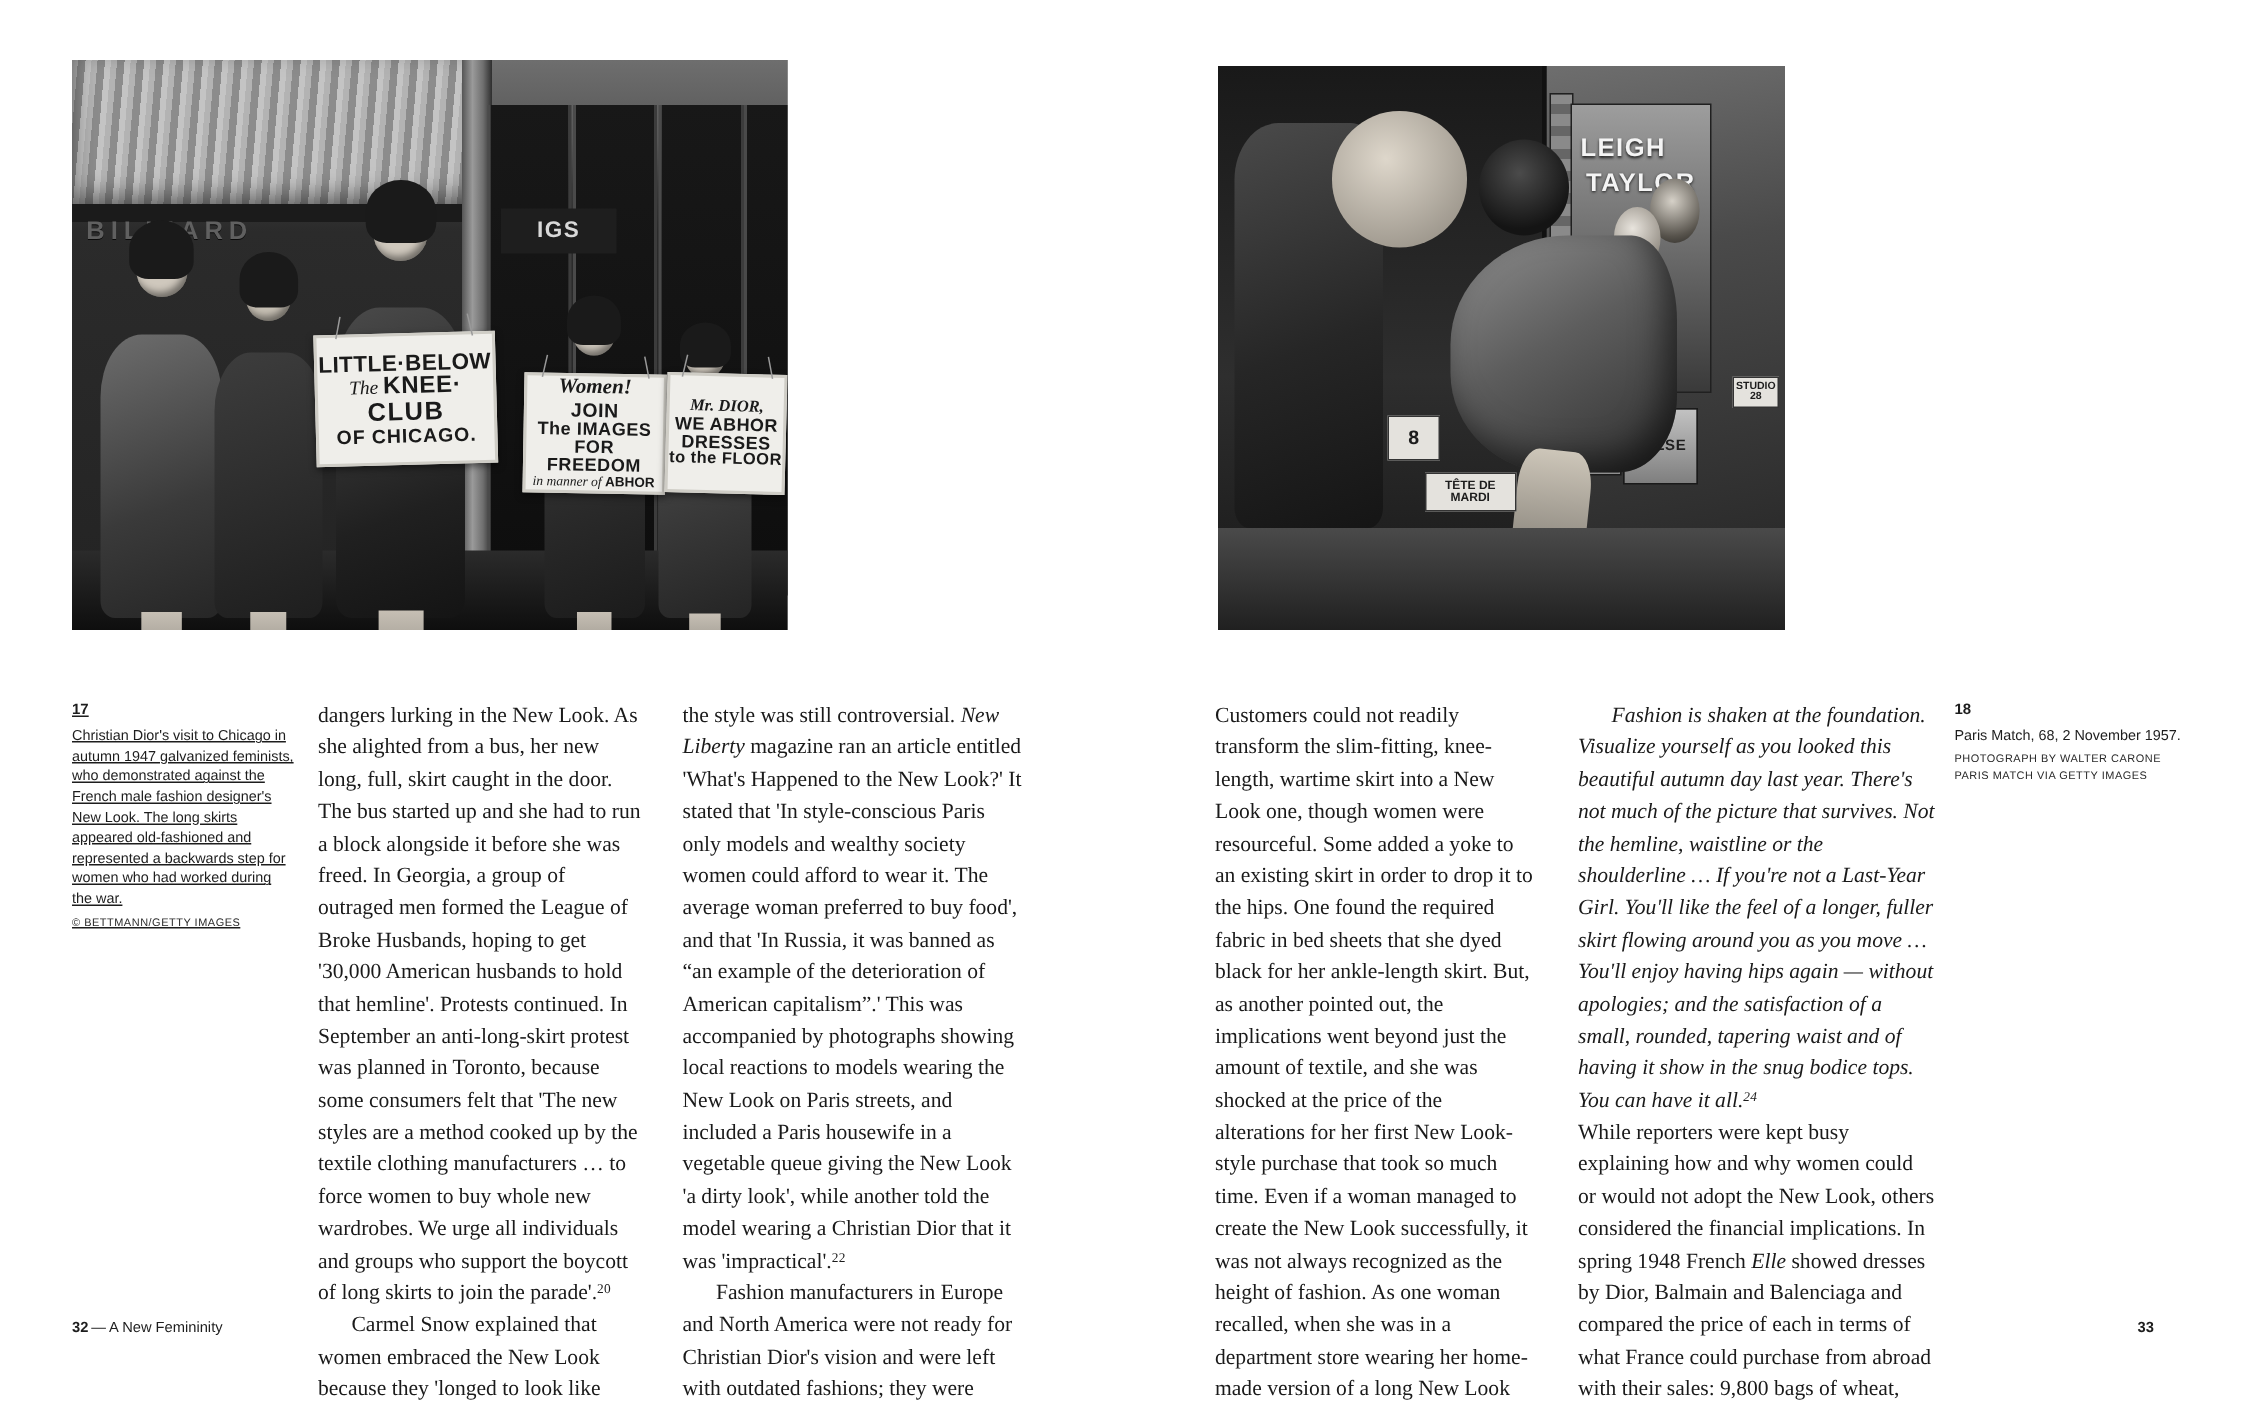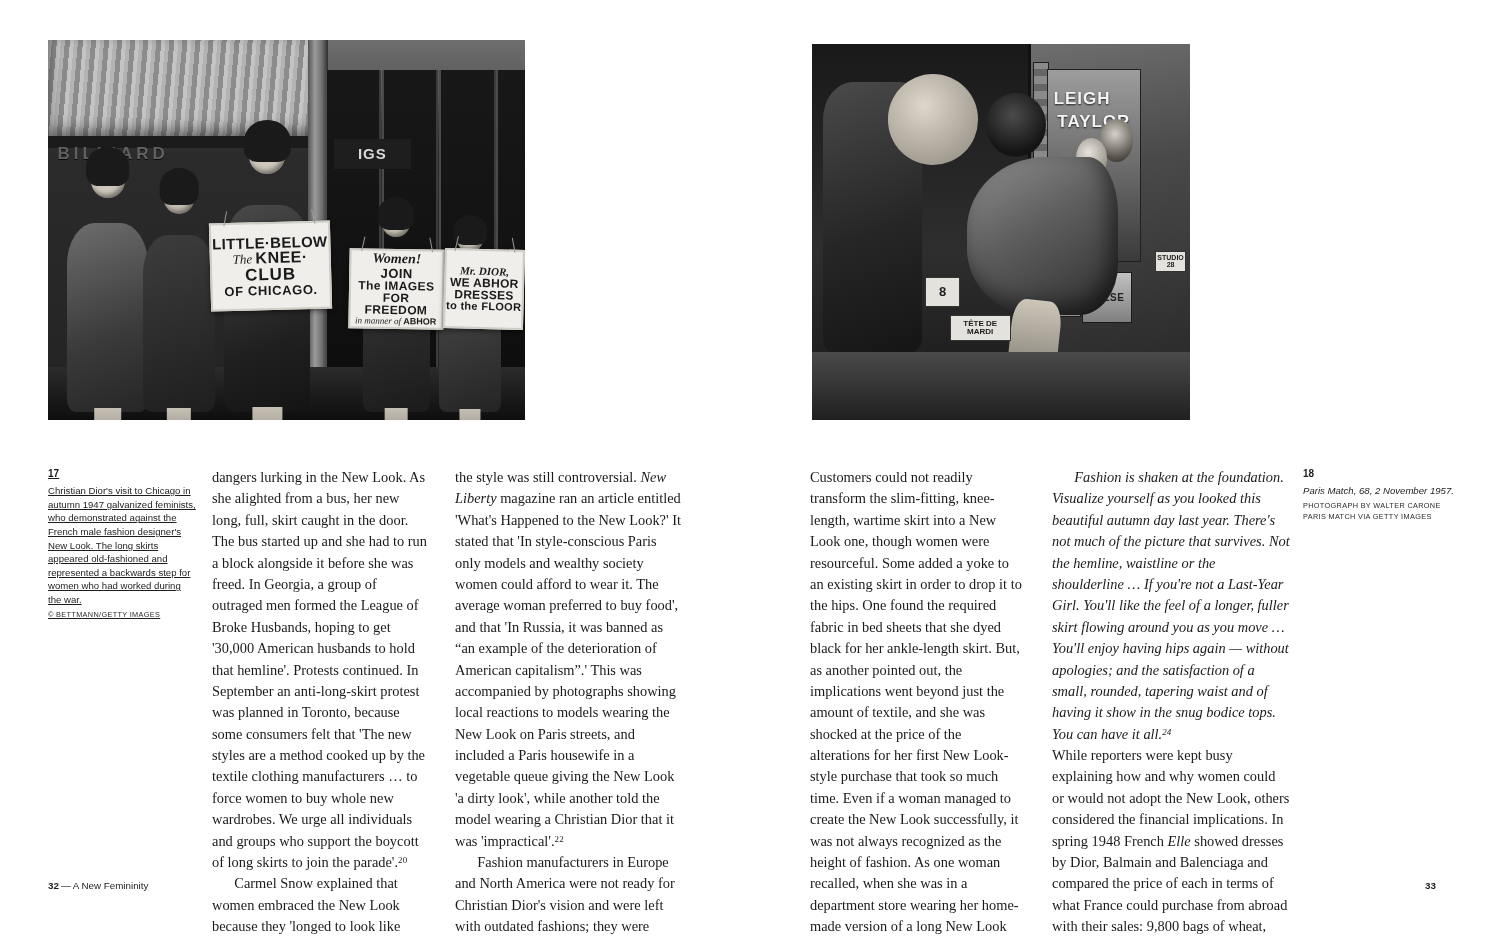--- a/index.html
+++ b/index.html
@@ -282,21 +282,21 @@
     position: absolute;
     font-family: "Liberation Sans", sans-serif;
     font-size: 9.6px;
     line-height: 1.42;
     color: #1d1d1d;
   }
   #caption-left  { left: 48px;  top: 467px; width: 148px; text-decoration: underline; }
   #caption-right { left: 1303px; top: 467px; width: 152px; }
   .caption .cap-num { font-weight: 700; display: block; margin-bottom: 3px; font-size: 10px; }
   .caption .cap-body { display: block; }
-  .caption .cap-source { display: block; font-style: italic; margin-top: 0; }
+  .caption .cap-source { display: block; margin-top: 0; }
   .caption .cap-credit {
     display: block; margin-top: 3px;
     font-size: 7.3px; letter-spacing: .35px; text-transform: uppercase;
     line-height: 1.5; color: #2a2a2a;
   }
 
   
   .folio {
     position: absolute;
     font-family: Liberation Sans, sans-serif;

